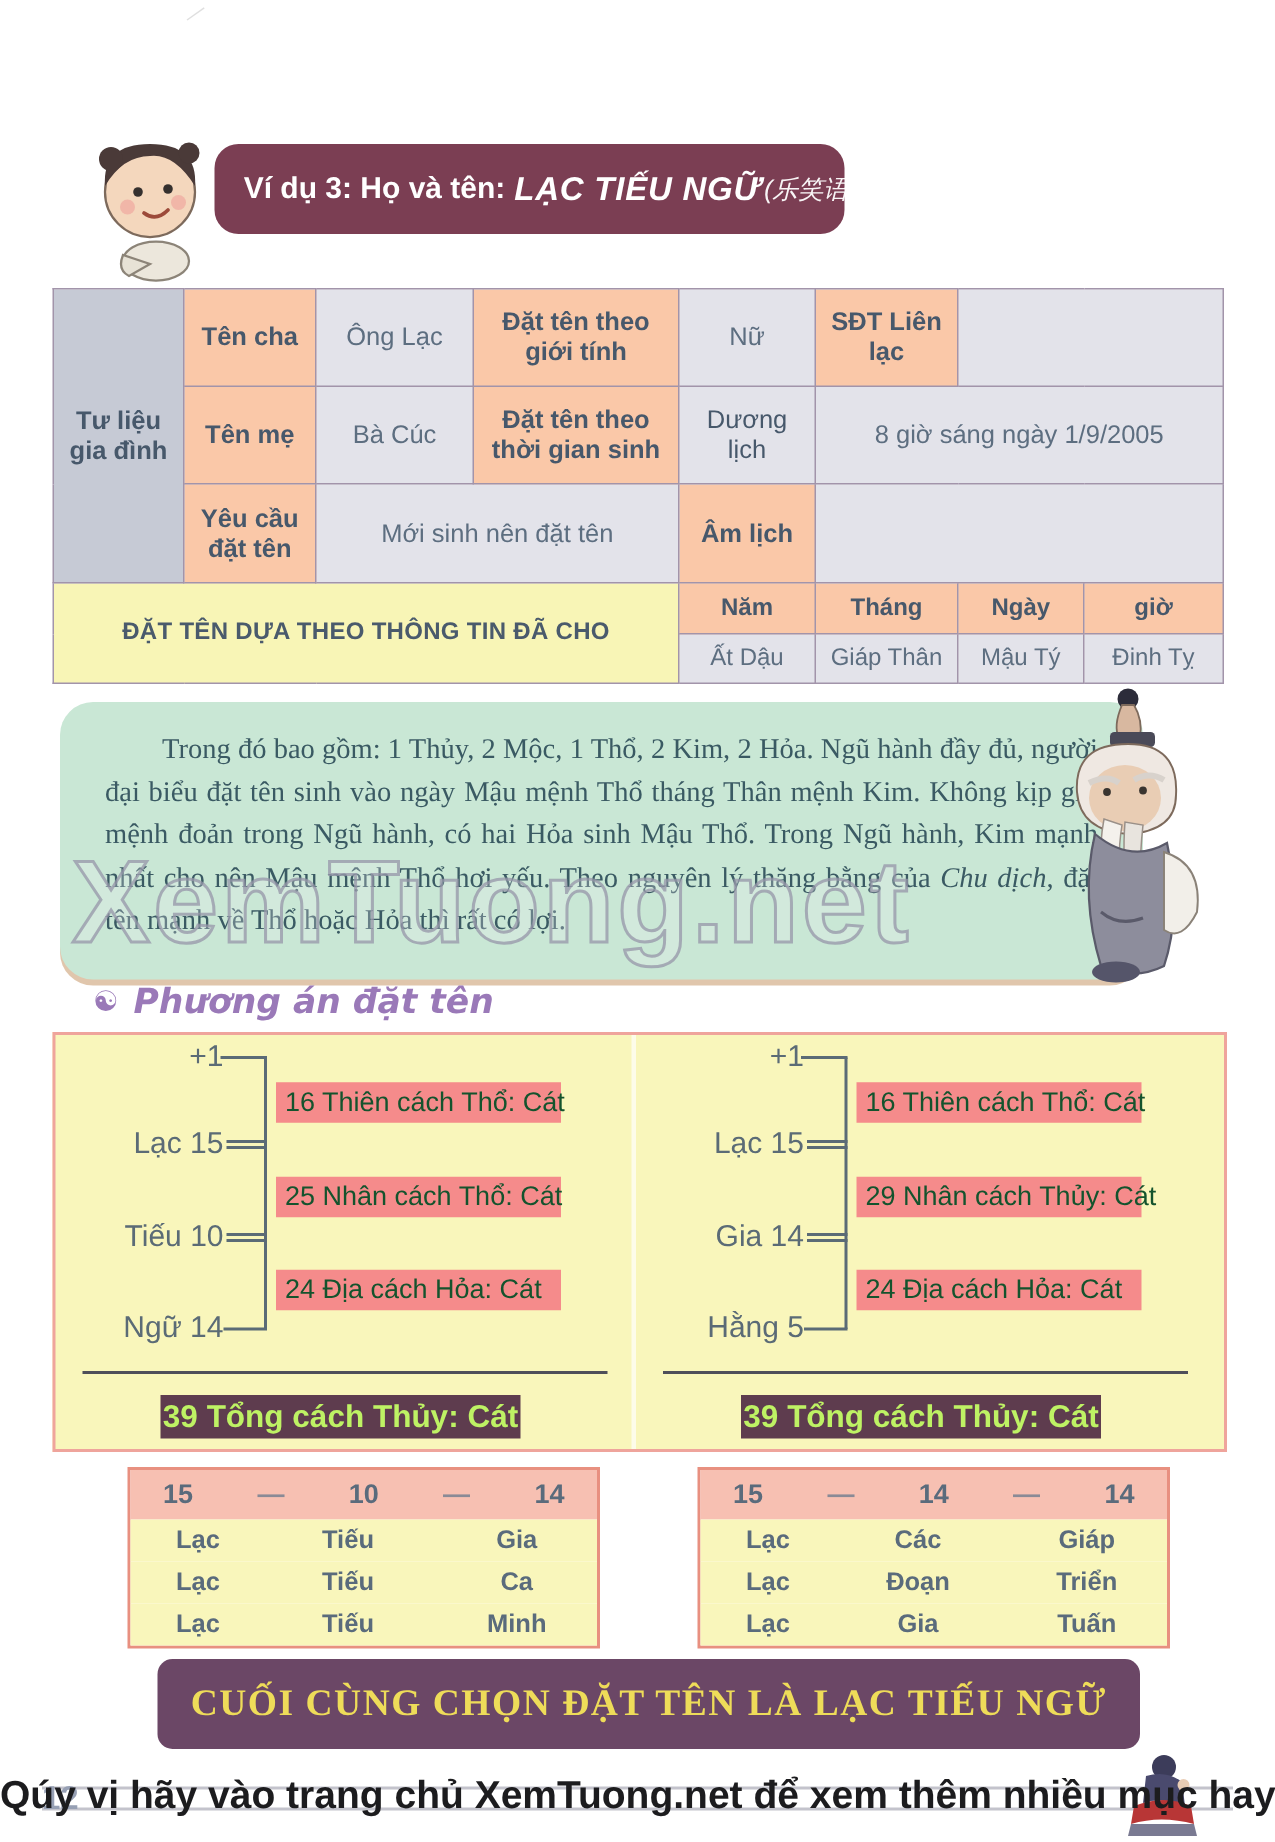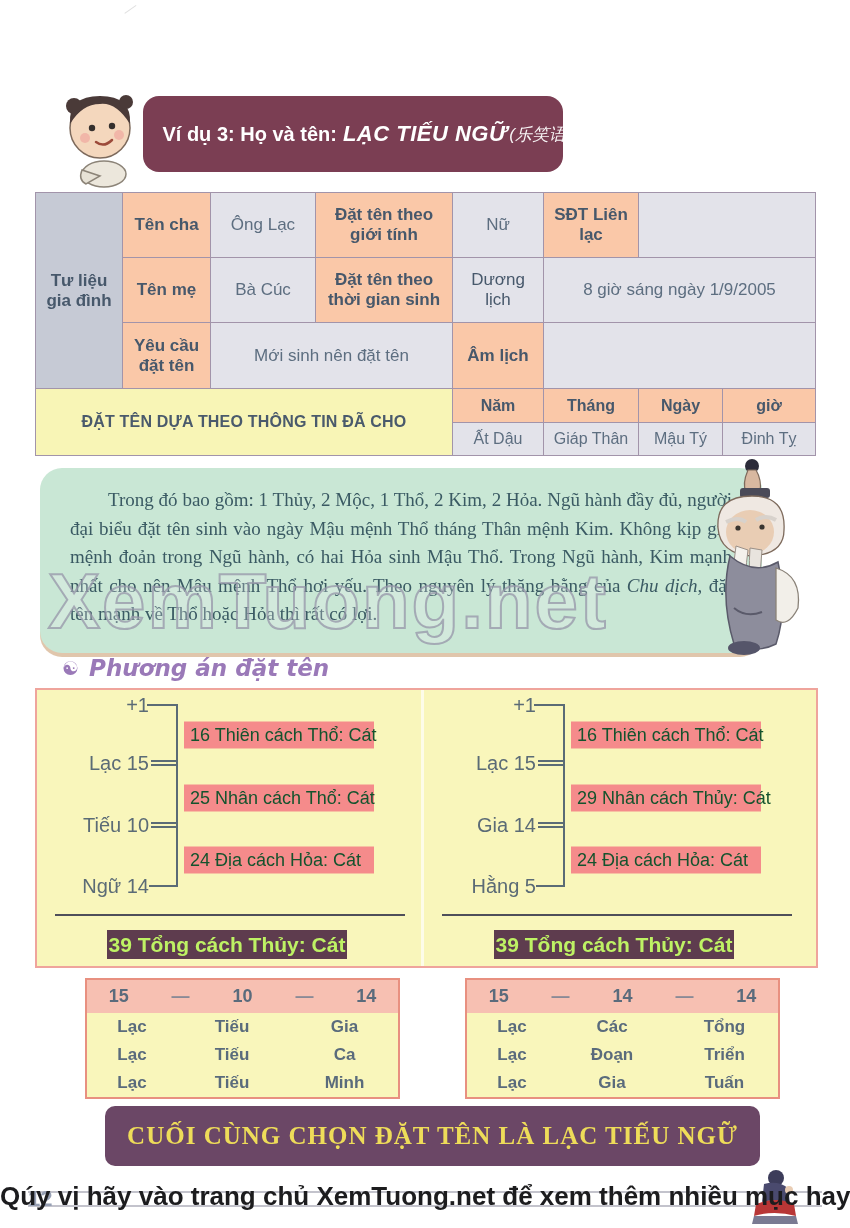--- a/index.html
+++ b/index.html
@@ -4,21 +4,21 @@
 <style>
   * { margin:0; padding:0; box-sizing:border-box; }
   html,body { background:#ffffff; }
   .page {
     position:relative; width:850px; height:1228px; margin:0 auto;
     background:#ffffff; overflow:hidden;
     font-family:"Liberation Sans", sans-serif;
   }
   
   .banner {
-    position:absolute; left:143px; top:96px; width:420px; height:76px;
+    position:absolute; left:143px; top:96px; width:420px; height:60px;
     background:#7b3e53; border-radius:16px;
     display:flex; align-items:center; justify-content:center;
     color:#ffffff; white-space:nowrap; padding-left:28px;
   }
   .banner .pre { font-weight:bold; font-size:20px; }
   .banner .name { font-weight:bold; font-style:italic; font-size:22px; margin-left:6px; letter-spacing:.5px;}
   .banner .cn { font-style:italic; font-size:17px; margin-left:2px; font-weight:400; opacity:.95;}
   .kid { position:absolute; left:52px; top:84px; }
   
   table.info {
@@ -301,21 +301,21 @@
     <div class="nhead">
       <span class="c1">15</span>
       <span class="c2">—</span>
       <span class="c3">14</span>
       <span class="c4">—</span>
       <span class="c5">14</span>
     </div>
     <div class="nrow">
       <span>Lạc</span>
       <span>Các</span>
-      <span>Tổng</span>
+      <span>Giáp</span>
     </div>
     <div class="nrow">
       <span>Lạc</span>
       <span>Đoạn</span>
       <span>Triển</span>
     </div>
     <div class="nrow">
       <span>Lạc</span>
       <span>Gia</span>
       <span>Tuấn</span>

